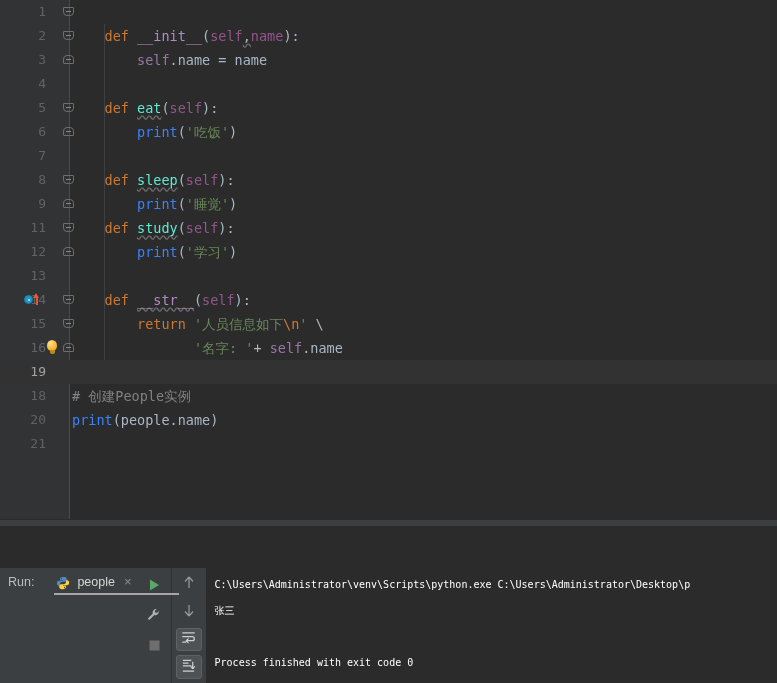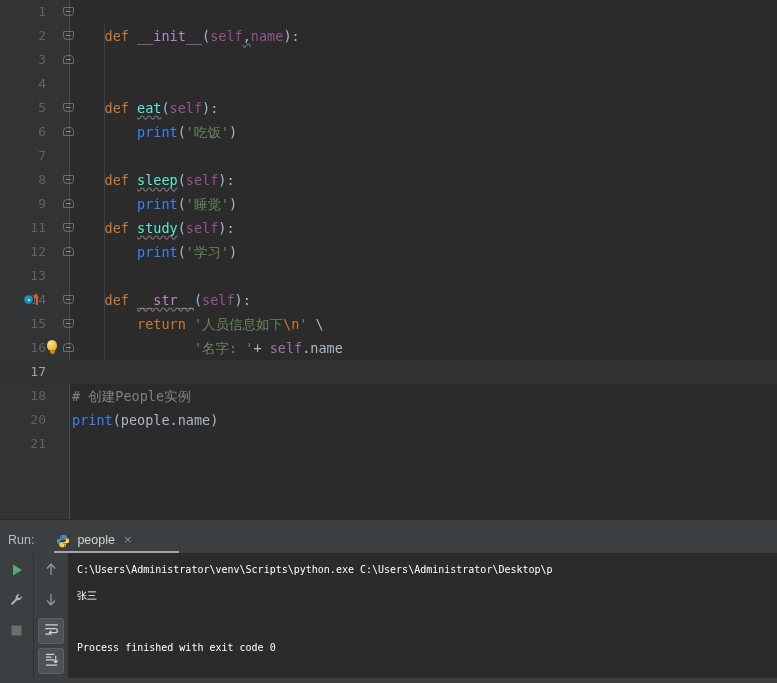--- a/index.html
+++ b/index.html
@@ -179,23 +179,24 @@
   .divider {
     height: 6px;
     background: #3c3f41;
     border-top: 1px solid #2b2b2b;
   }
 
   
   .run-panel {
     flex: 1;
     display: flex;
-    flex-direction: column;
+    flex-direction: row;
     background: #3c3f41;
     min-height: 0;
+    margin-top: 42px;
   }
   .run-tabbar {
     height: 27px;
     display: flex;
     align-items: center;
     background: #3c3f41;
     position: relative;
     flex: 0 0 auto;
   }
   .run-label {
@@ -294,34 +295,34 @@
 <body>
 
 <div class="ide">
 
   <div class="editor">
     <div class="gutter-bg"></div>
     <div class="fold-rail"></div>
     <div id="code-lines">
         <div class="code-line"><span class="lineno">1</span><span class="fold open"><span class="box"></span></span></div>
         <div class="code-line"><span class="lineno">2</span><span class="fold open"><span class="box"></span></span><span class="indent" style="left: 104px;"></span><span class="code-text"><span class="kw">    def </span><span class="dunder">__init__</span><span class="plain">(</span><span class="self">self</span><span class="plain wavy">,</span><span class="self">name</span><span class="plain">):</span></span></div>
-        <div class="code-line"><span class="lineno">3</span><span class="fold end"><span class="box"></span></span><span class="indent" style="left: 104px;"></span></div>
+        <div class="code-line"><span class="lineno">3</span><span class="fold end"><span class="box"></span></span><span class="indent" style="left: 104px;"></span><span class="code-text"><span class="plain">        </span><span class="selfd">self</span><span class="plain">.name = name</span></span></div>
         <div class="code-line"><span class="lineno">4</span><span class="indent" style="left: 104px;"></span><span class="code-text"></span></div>
         <div class="code-line"><span class="lineno">5</span><span class="fold open"><span class="box"></span></span><span class="indent" style="left: 104px;"></span><span class="code-text"><span class="kw">    def </span><span class="fn wavy">eat</span><span class="plain">(</span><span class="self">self</span><span class="plain">):</span></span></div>
         <div class="code-line"><span class="lineno">6</span><span class="fold end"><span class="box"></span></span><span class="indent" style="left: 104px;"></span><span class="code-text"><span class="plain">        </span><span class="bi">print</span><span class="plain">(</span><span class="str">'吃饭'</span><span class="plain">)</span></span></div>
         <div class="code-line"><span class="lineno">7</span><span class="indent" style="left: 104px;"></span><span class="code-text"></span></div>
         <div class="code-line"><span class="lineno">8</span><span class="fold open"><span class="box"></span></span><span class="indent" style="left: 104px;"></span><span class="code-text"><span class="kw">    def </span><span class="fn wavy">sleep</span><span class="plain">(</span><span class="self">self</span><span class="plain">):</span></span></div>
         <div class="code-line"><span class="lineno">9</span><span class="fold end"><span class="box"></span></span><span class="indent" style="left: 104px;"></span><span class="code-text"><span class="plain">        </span><span class="bi">print</span><span class="plain">(</span><span class="str">'睡觉'</span><span class="plain">)</span></span></div>
         <div class="code-line"><span class="lineno">11</span><span class="fold open"><span class="box"></span></span><span class="indent" style="left: 104px;"></span><span class="code-text"><span class="kw">    def </span><span class="fn wavy">study</span><span class="plain">(</span><span class="self">self</span><span class="plain">):</span></span></div>
         <div class="code-line"><span class="lineno">12</span><span class="fold end"><span class="box"></span></span><span class="indent" style="left: 104px;"></span><span class="code-text"><span class="plain">        </span><span class="bi">print</span><span class="plain">(</span><span class="str">'学习'</span><span class="plain">)</span></span></div>
         <div class="code-line"><span class="lineno">13</span><span class="indent" style="left: 104px;"></span><span class="code-text"></span></div>
         <div class="code-line"><span class="lineno">14</span><span class="marker-override"><span class="circ"></span><span class="arr"></span><span class="stem"></span></span><span class="fold open"><span class="box"></span></span><span class="indent" style="left: 104px;"></span><span class="code-text"><span class="kw">    def </span><span class="dunder wavy">__str__</span><span class="plain">(</span><span class="self">self</span><span class="plain">):</span></span></div>
         <div class="code-line"><span class="lineno">15</span><span class="fold open"><span class="box"></span></span><span class="indent" style="left: 104px;"></span><span class="code-text"><span class="plain">        </span><span class="kw">return </span><span class="str">'人员信息如下</span><span class="esc">\n</span><span class="str">' </span><span class="plain">\</span></span></div>
         <div class="code-line"><span class="lineno">16</span><span class="bulb"><span class="glass"></span><span class="base"></span></span><span class="fold end"><span class="box"></span></span><span class="indent" style="left: 104px;"></span><span class="code-text"><span class="plain">               </span><span class="str">'名字: '</span><span class="plain">+ </span><span class="selfd">self</span><span class="plain">.name</span></span></div>
-        <div class="code-line current"><span class="lineno">17</span><span class="code-text"></span></div>
+        <div class="code-line current"><span class="lineno">19</span><span class="code-text"></span></div>
         <div class="code-line"><span class="lineno">18</span><span class="code-text"><span class="cmt"># 创建People实例</span></span></div>
         <div class="code-line"><span class="lineno">20</span><span class="code-text"><span class="bi">print</span><span class="plain">(people.name)</span></span></div>
         <div class="code-line"><span class="lineno">21</span><span class="code-text"></span></div>
       </div>
   </div>
 
   <div class="divider"></div>
 
   <div class="run-panel">
 

